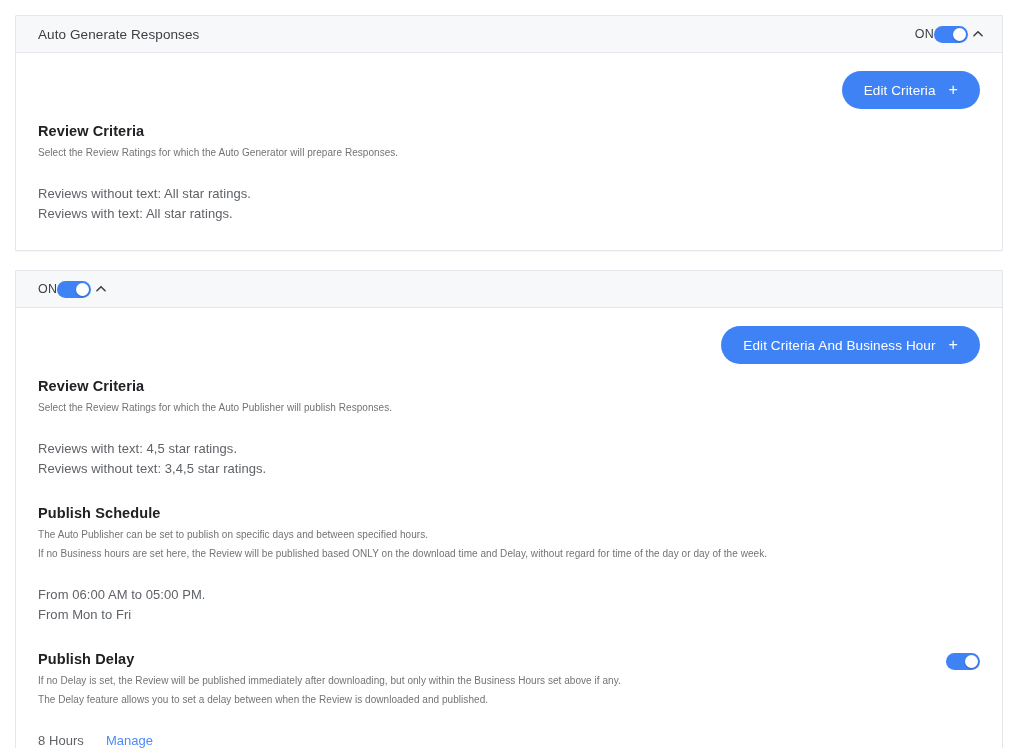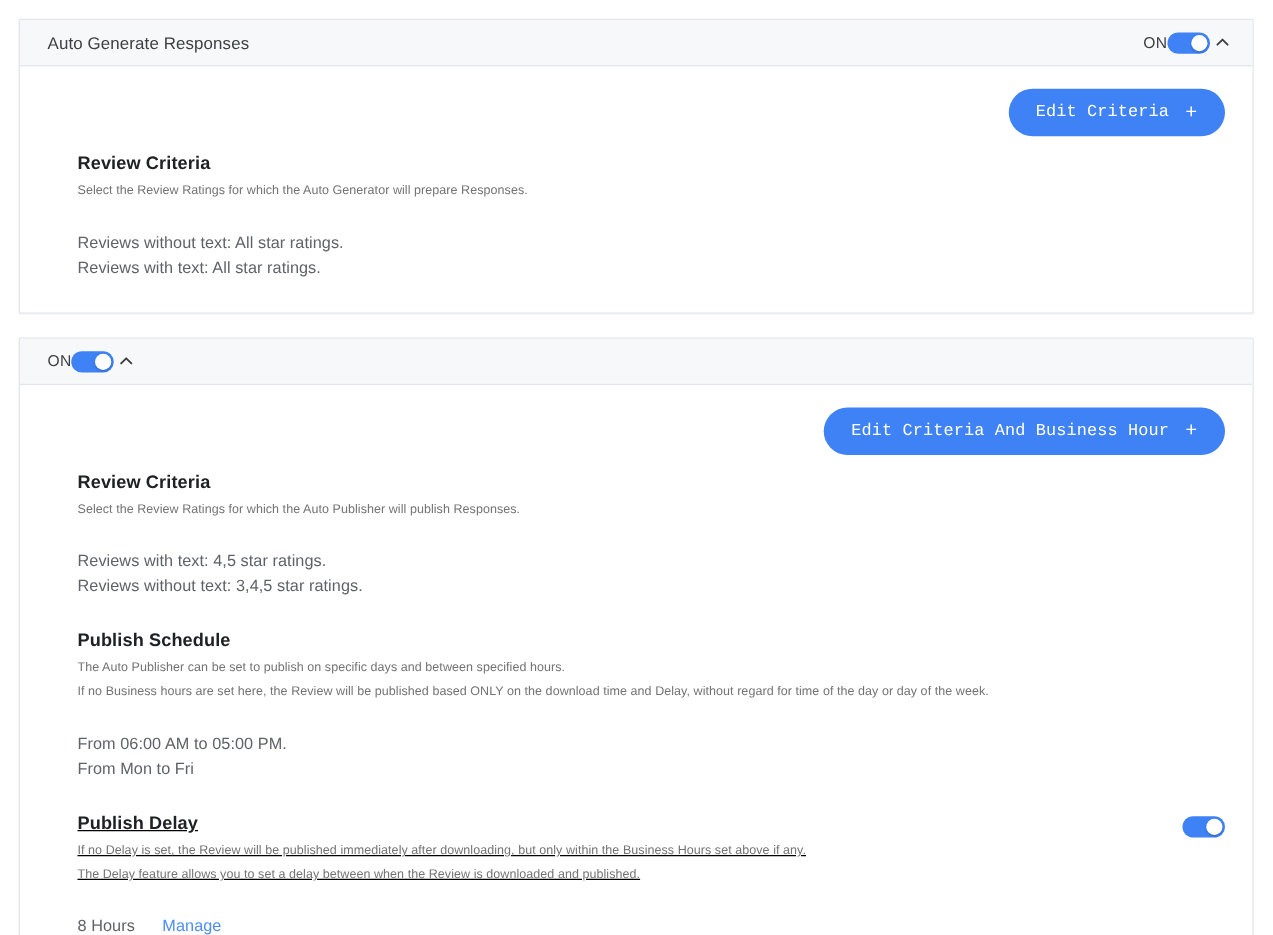--- a/index.html
+++ b/index.html
@@ -103,42 +103,41 @@
     margin-bottom: 14px;
   }
   .pill-button {
     background: #3f82f6;
     color: #ffffff;
     border: none;
     border-radius: 22px;
     height: 38px;
     padding: 0 22px;
     font-size: 13.5px;
-    font-family: Liberation Mono, monospace;
+    font-family: Liberation Sans, sans-serif;
     letter-spacing: 0.1px;
     display: inline-flex;
     align-items: center;
     gap: 13px;
     cursor: pointer;
     white-space: nowrap;
   }
   .pill-button .plus {
     font-size: 16px;
     line-height: 1;
     font-weight: 400;
   }
 
   
-  .section { margin-bottom: 4px; position: relative; margin-left: 24px; }
+  .section { margin-bottom: 4px; position: relative; }
   .section + .section { margin-top: 26px; }
 
   .section-head {
     display: flex;
     align-items: flex-start;
-    text-decoration: underline;
   }
   .section-head .grow { flex: 1 1 auto; }
 
   .section-title {
     font-size: 14.5px;
     font-weight: bold;
     color: #202124;
     margin: 0 0 4px 0;
     letter-spacing: 0.1px;
   }

